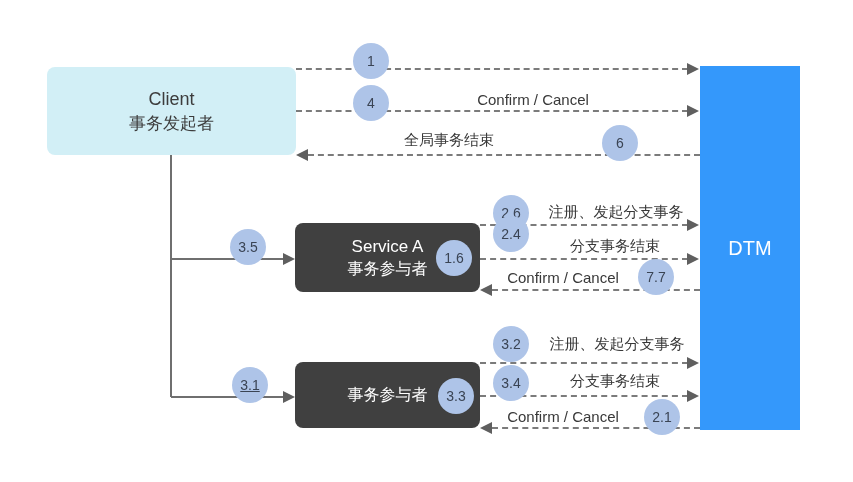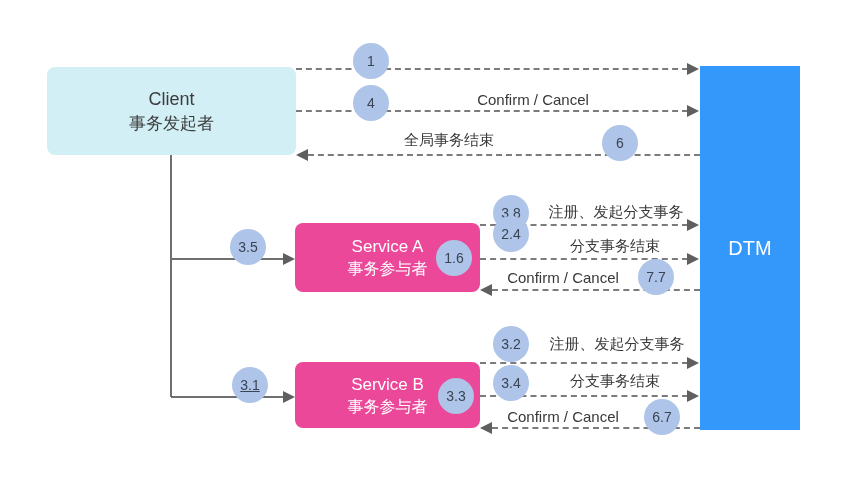--- a/index.html
+++ b/index.html
@@ -4,21 +4,21 @@
 <style>
   html,body{margin:0;padding:0;background:#ffffff;}
   body{font-family:"Liberation Sans","DejaVu Sans",sans-serif;}
   .canvas{position:relative;width:853px;height:482px;background:#ffffff;overflow:hidden;}
 
   
   .node{position:absolute;display:flex;flex-direction:column;align-items:center;justify-content:center;text-align:center;z-index:2;}
   .node-client{left:47px;top:67px;width:249px;height:88px;background:#d2eff6;border-radius:8px;color:#3c3c3c;}
   .node-client .t1{font-size:18px;line-height:25px;}
   .node-client .t2{font-size:17px;line-height:24px;}
-  .node-service{width:185px;background:#ec4899;border-radius:8px;color:#ffffff;}
+  .node-service{width:185px;background:#404040;border-radius:8px;color:#ffffff;}
   .node-service-a{left:295px;top:223px;height:69px;}
   .node-service-b{left:295px;top:362px;height:66px;}
   .node-service .t1{font-size:17px;line-height:23px;}
   .node-service .t2{font-size:16px;line-height:22px;}
   .node-dtm{left:700px;top:66px;width:100px;height:364px;background:#3498fb;color:#ffffff;font-size:20px;}
 
   
   .dash{position:absolute;height:0;border-top:2px dashed #7b7b7b;z-index:1;}
   .solid-v{position:absolute;width:2px;background:#6f6f6f;z-index:1;}
   .solid-h{position:absolute;height:2px;background:#6f6f6f;z-index:1;}
@@ -76,44 +76,43 @@
     <div class="t1">Client</div>
     <div class="t2">事务发起者</div>
   </div>
 
   <div class="node node-service node-service-a">
     <div class="t1">Service A</div>
     <div class="t2">事务参与者</div>
   </div>
 
   <div class="node node-service node-service-b">
-    <div class="t1">Service B</div>
     <div class="t2">事务参与者</div>
   </div>
 
   <div class="node node-dtm">
     <div class="t1">DTM</div>
   </div>
 
   <div class="lbl" style="left:533px;top:90px;">Confirm / Cancel</div>
   <div class="lbl" style="left:449px;top:130px;">全局事务结束</div>
   <div class="lbl" style="left:616px;top:202px;">注册、发起分支事务</div>
   <div class="lbl" style="left:615px;top:236px;">分支事务结束</div>
   <div class="lbl" style="left:563px;top:268px;">Confirm / Cancel</div>
   <div class="lbl" style="left:617px;top:334px;">注册、发起分支事务</div>
   <div class="lbl" style="left:615px;top:371px;">分支事务结束</div>
   <div class="lbl" style="left:563px;top:407px;">Confirm / Cancel</div>
 
   <div class="badge" style="left:353px;top:43px;">1</div>
   <div class="badge" style="left:353px;top:85px;">4</div>
   <div class="badge" style="left:602px;top:125px;">6</div>
   <div class="badge" style="left:230px;top:229px;">3.5</div>
-  <div class="badge" style="left:493px;top:195px;">3.8</div>
+  <div class="badge" style="left:493px;top:195px;">2.6</div>
   <div class="badge" style="left:436px;top:240px;">1.6</div>
   <div class="badge" style="left:493px;top:216px;">2.4</div>
   <div class="badge" style="left:638px;top:259px;">7.7</div>
   <div class="badge" style="left:232px;top:367px;text-decoration:underline;">3.1</div>
   <div class="badge" style="left:493px;top:326px;">3.2</div>
   <div class="badge" style="left:438px;top:378px;">3.3</div>
   <div class="badge" style="left:493px;top:365px;">3.4</div>
-  <div class="badge" style="left:644px;top:399px;">6.7</div>
+  <div class="badge" style="left:644px;top:399px;">2.1</div>
 
 </div>
 
 </body></html>

